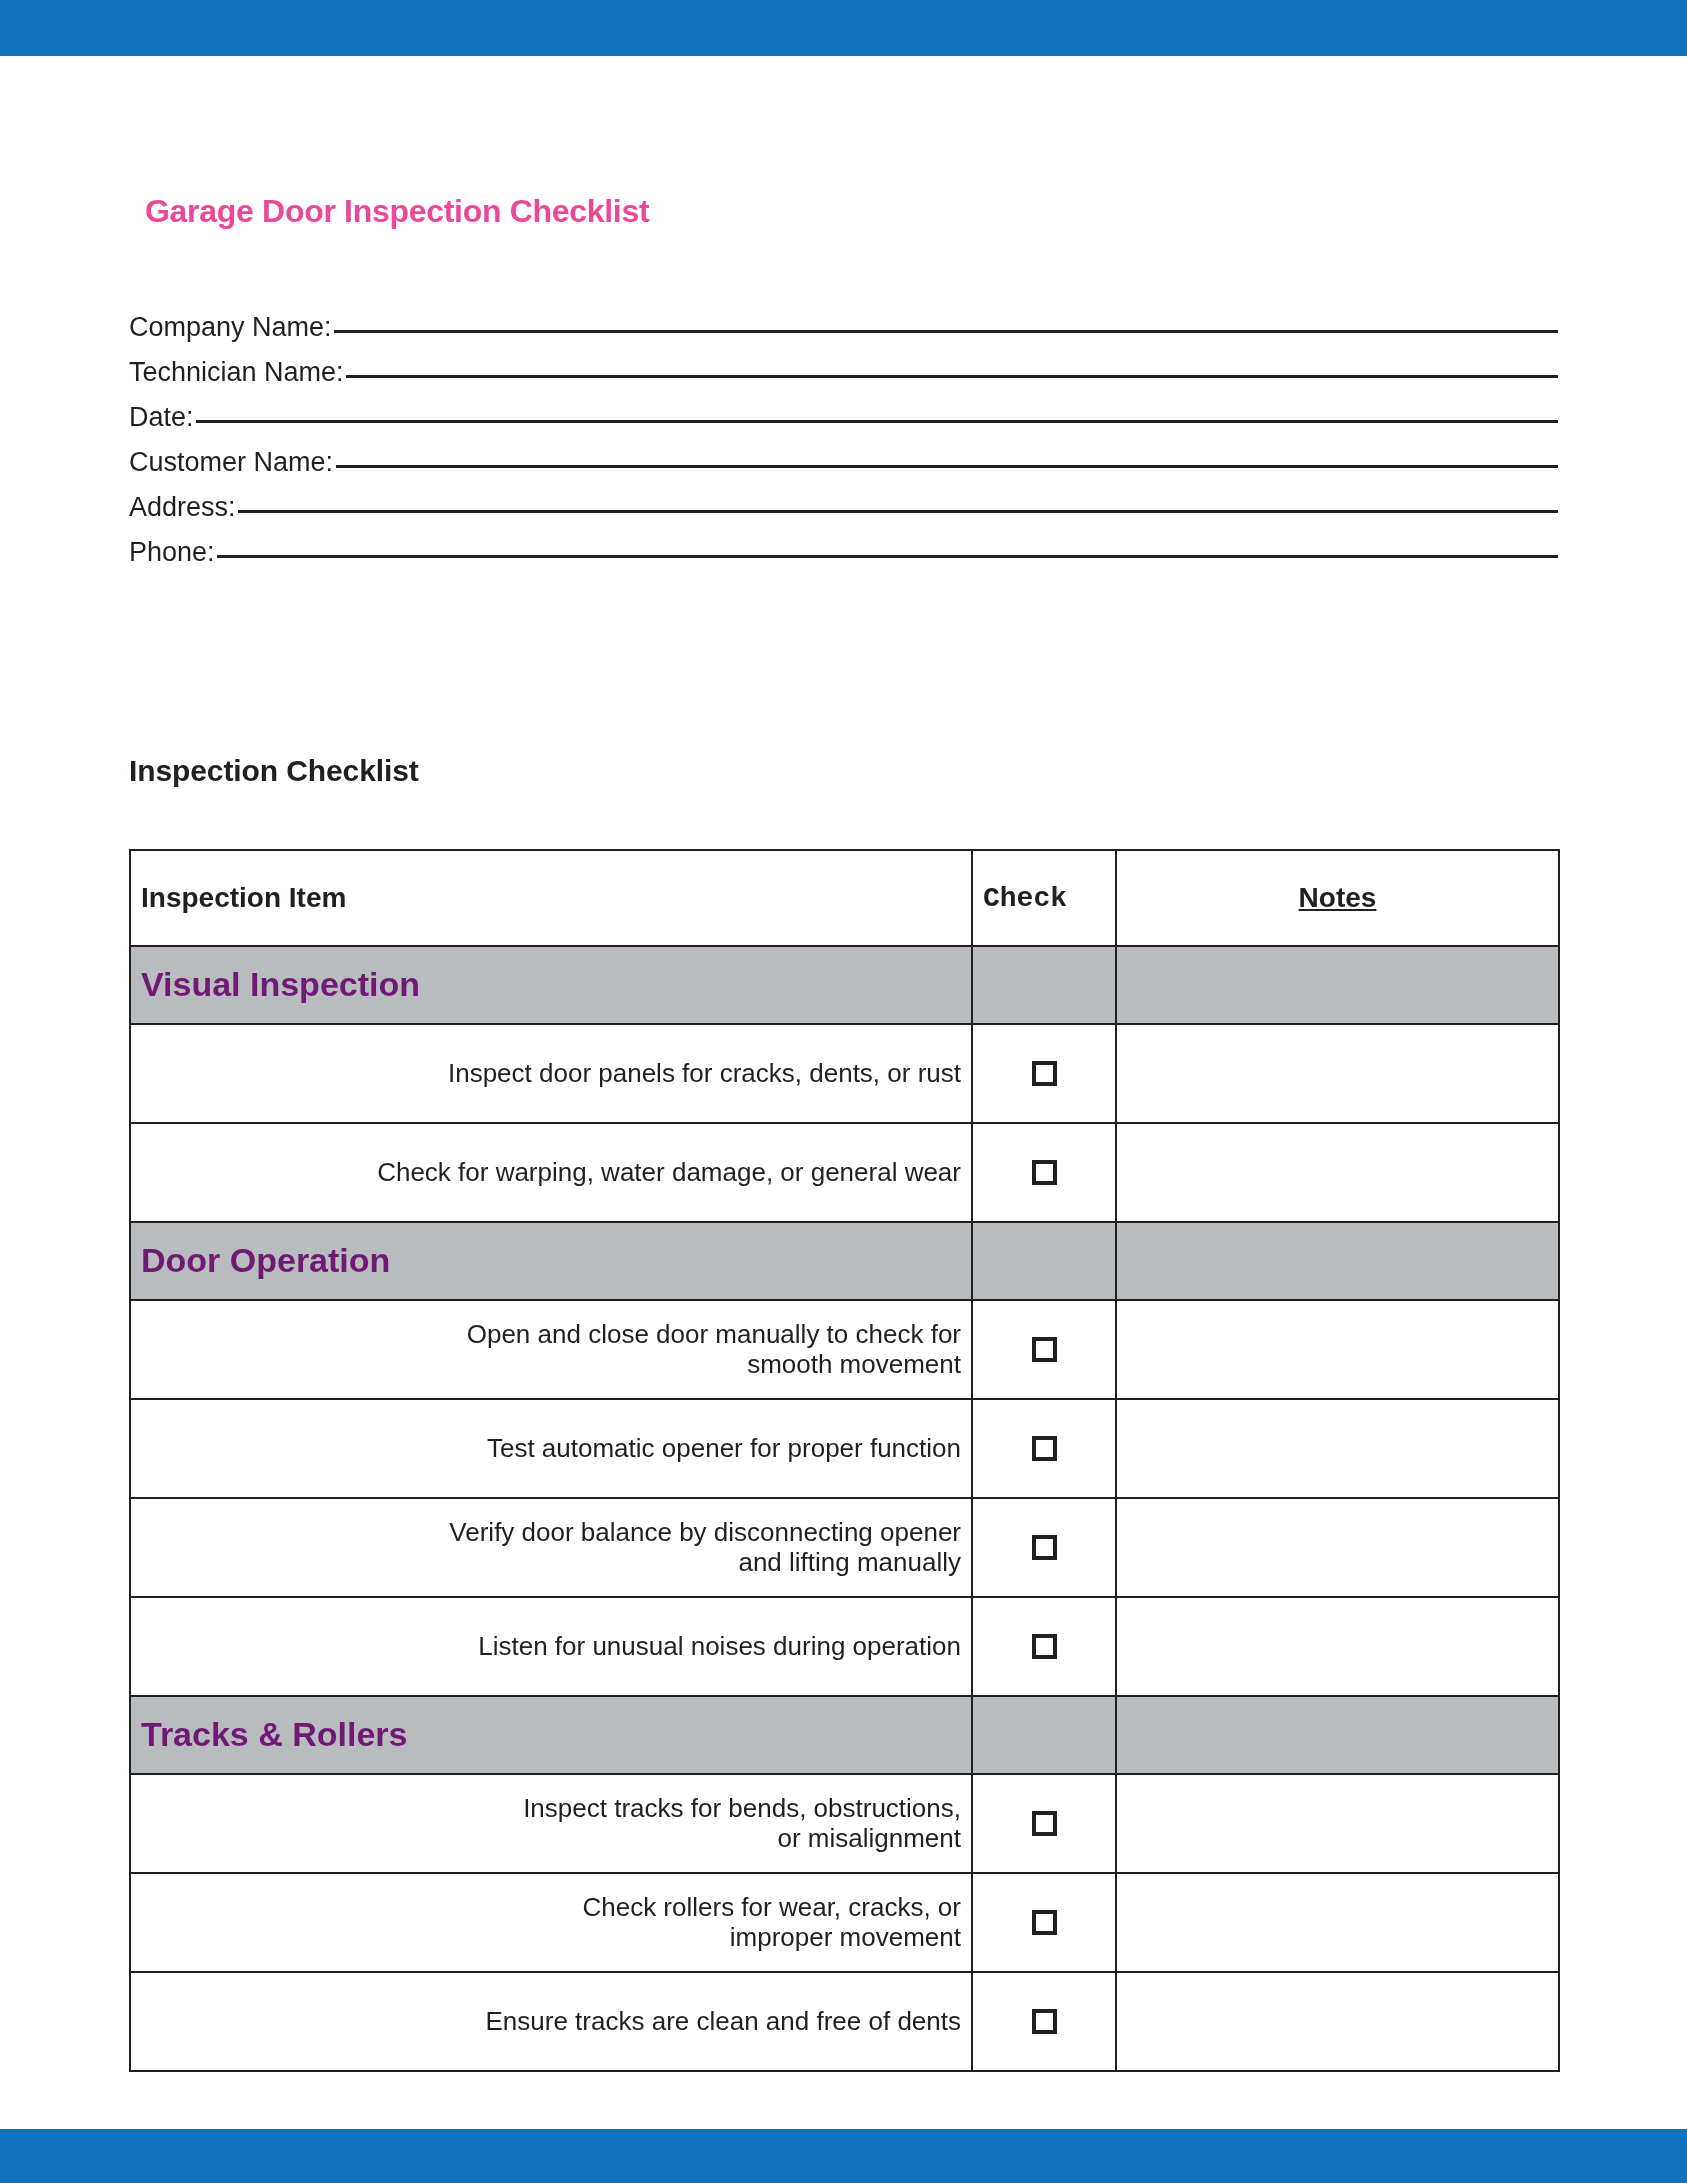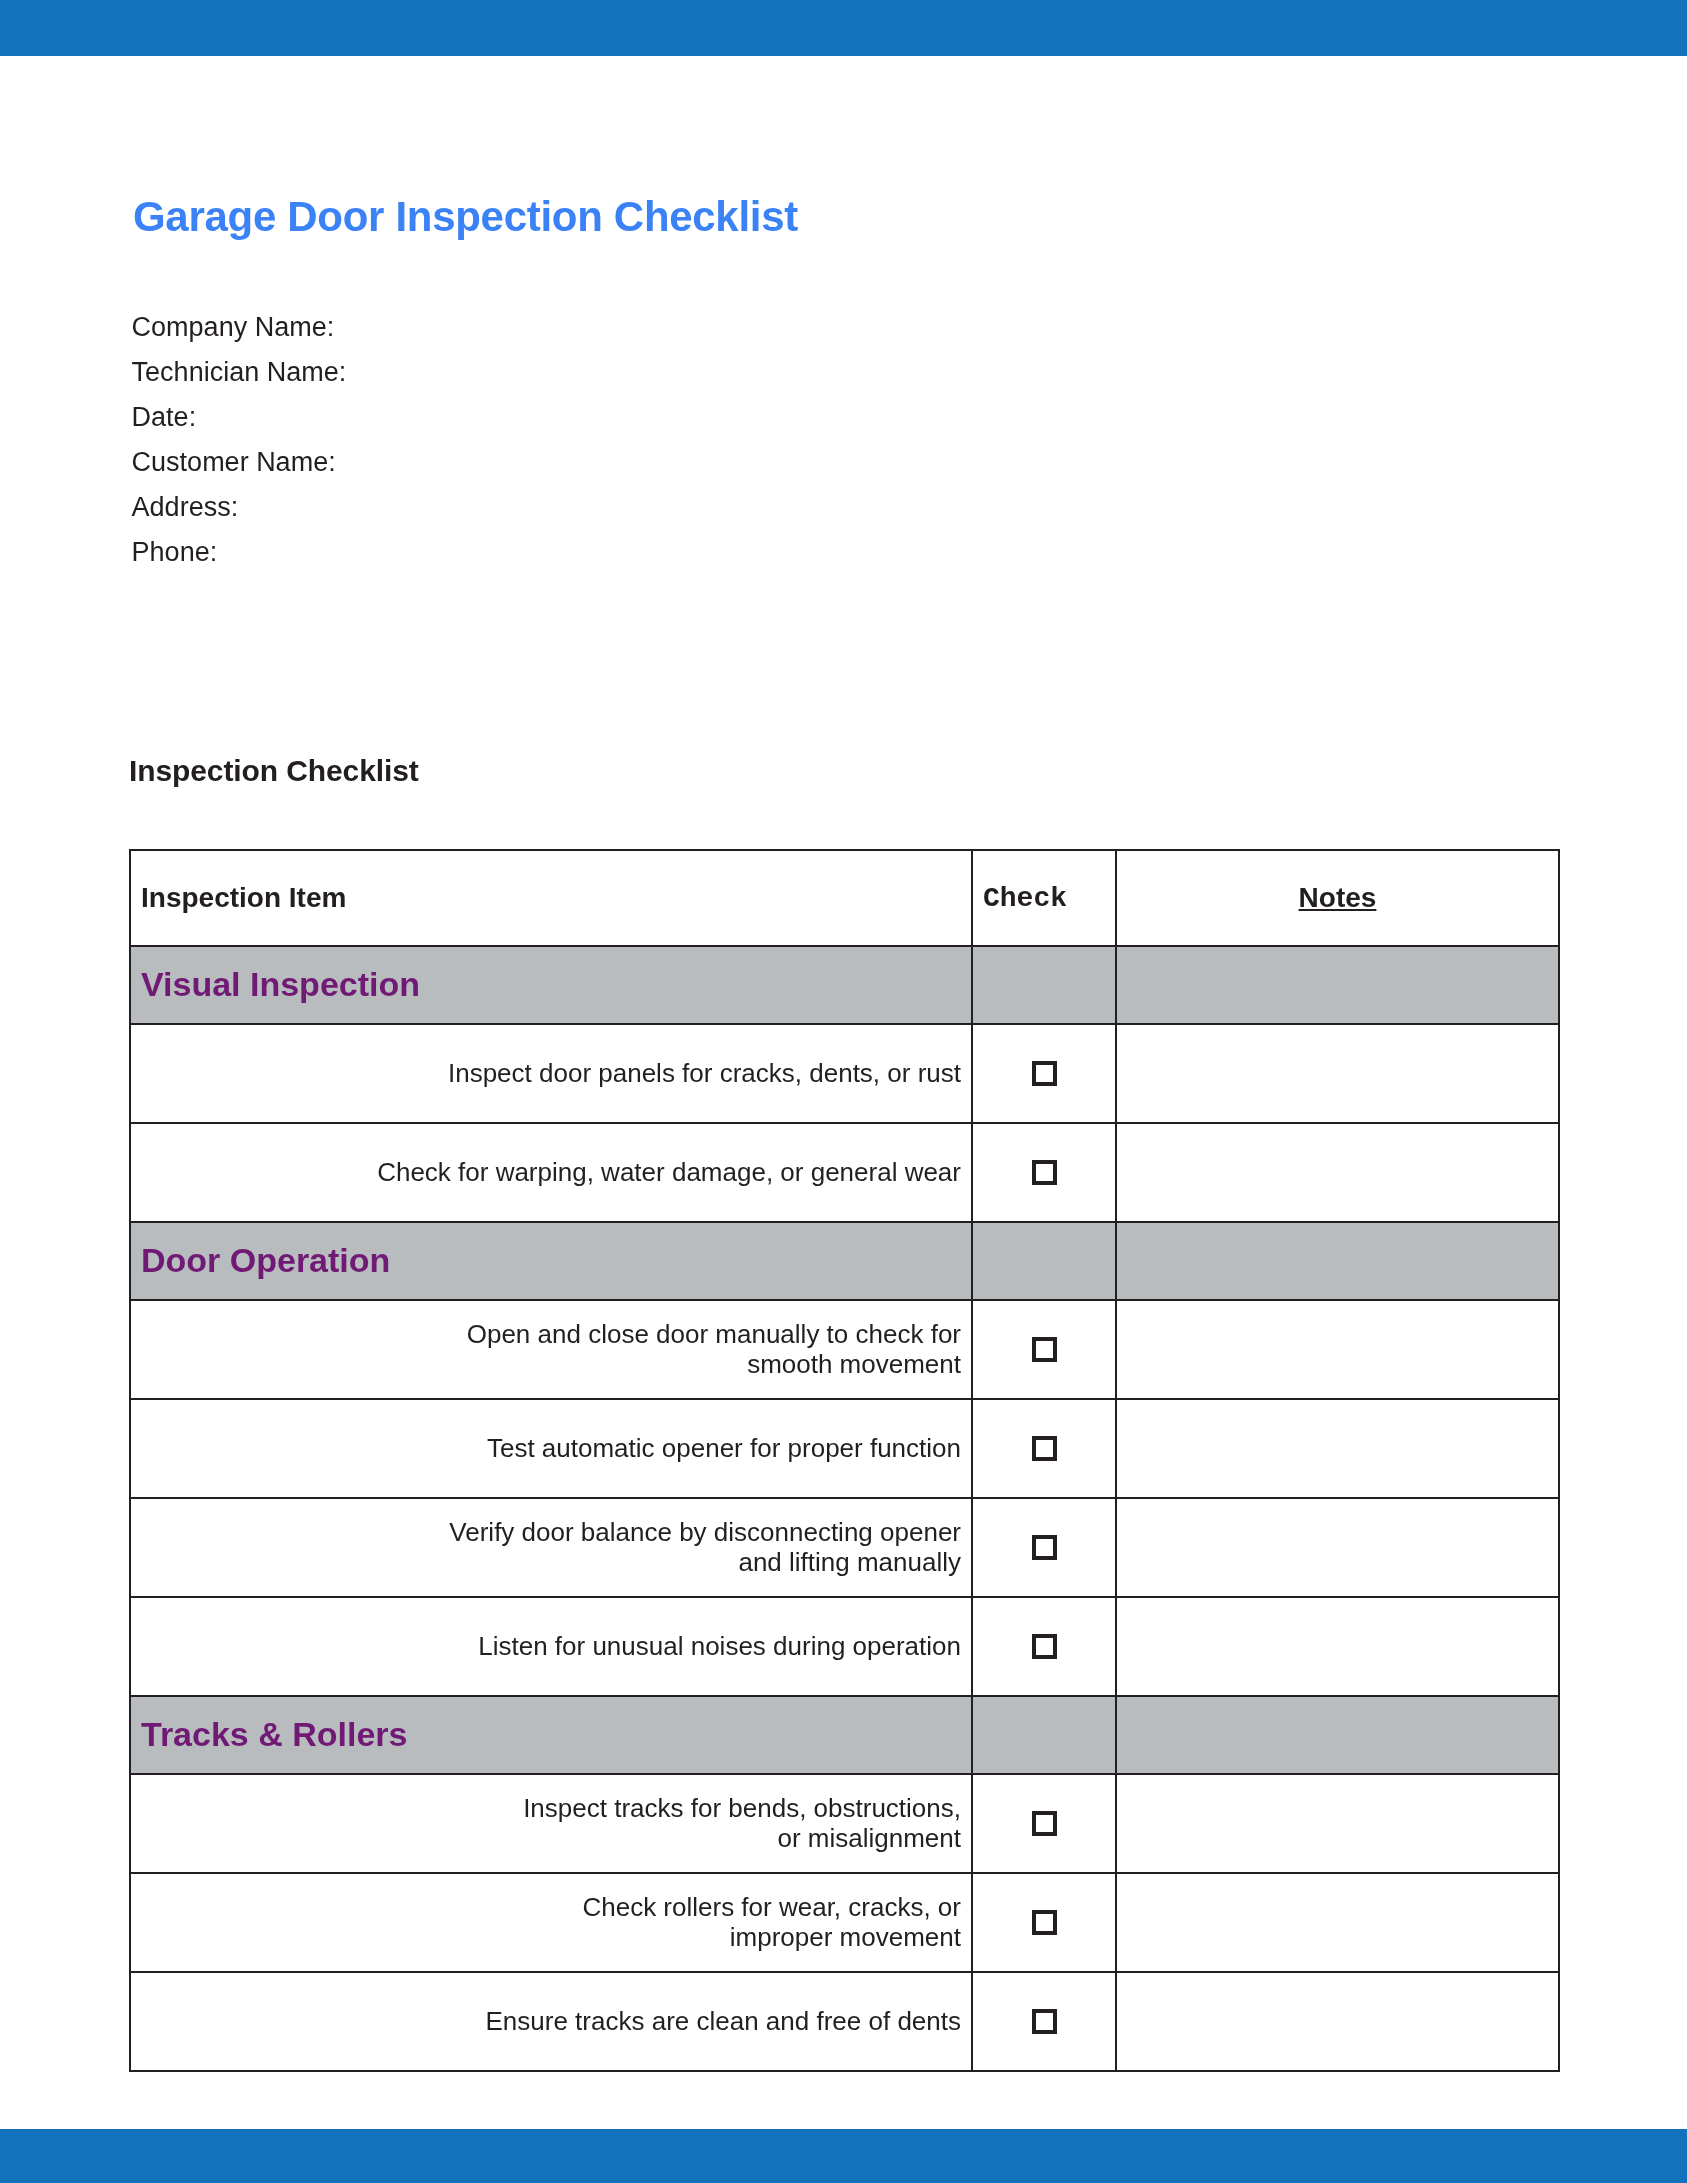--- a/index.html
+++ b/index.html
@@ -31,43 +31,42 @@
   .page {
     position: absolute;
     left: 129px;
     top: 0;
     width: 1429px;
   }
 
   
   .doc-title {
     position: absolute;
-    left: 4px;
+    left: 16px;
     top: 195px;
     margin: 0;
-    font-size: 42px;
+    font-size: 32px;
     font-weight: 700;
     letter-spacing: -0.3px;
     line-height: 1.05;
-    color: #3b82f6;
+    color: #ec4899;
     white-space: nowrap;
   }
 
   
   .form-block {
     position: absolute;
     left: 0;
     top: 312px;
     width: 1429px;
   }
   .form-row {
     display: flex;
     align-items: baseline;
     height: 45px;
-    flex-direction: column;
   }
   .form-label {
     font-size: 27px;
     font-weight: 400;
     color: #231f20;
     white-space: nowrap;
     flex: 0 0 auto;
   }
   .form-rule {
     flex: 1 1 auto;

